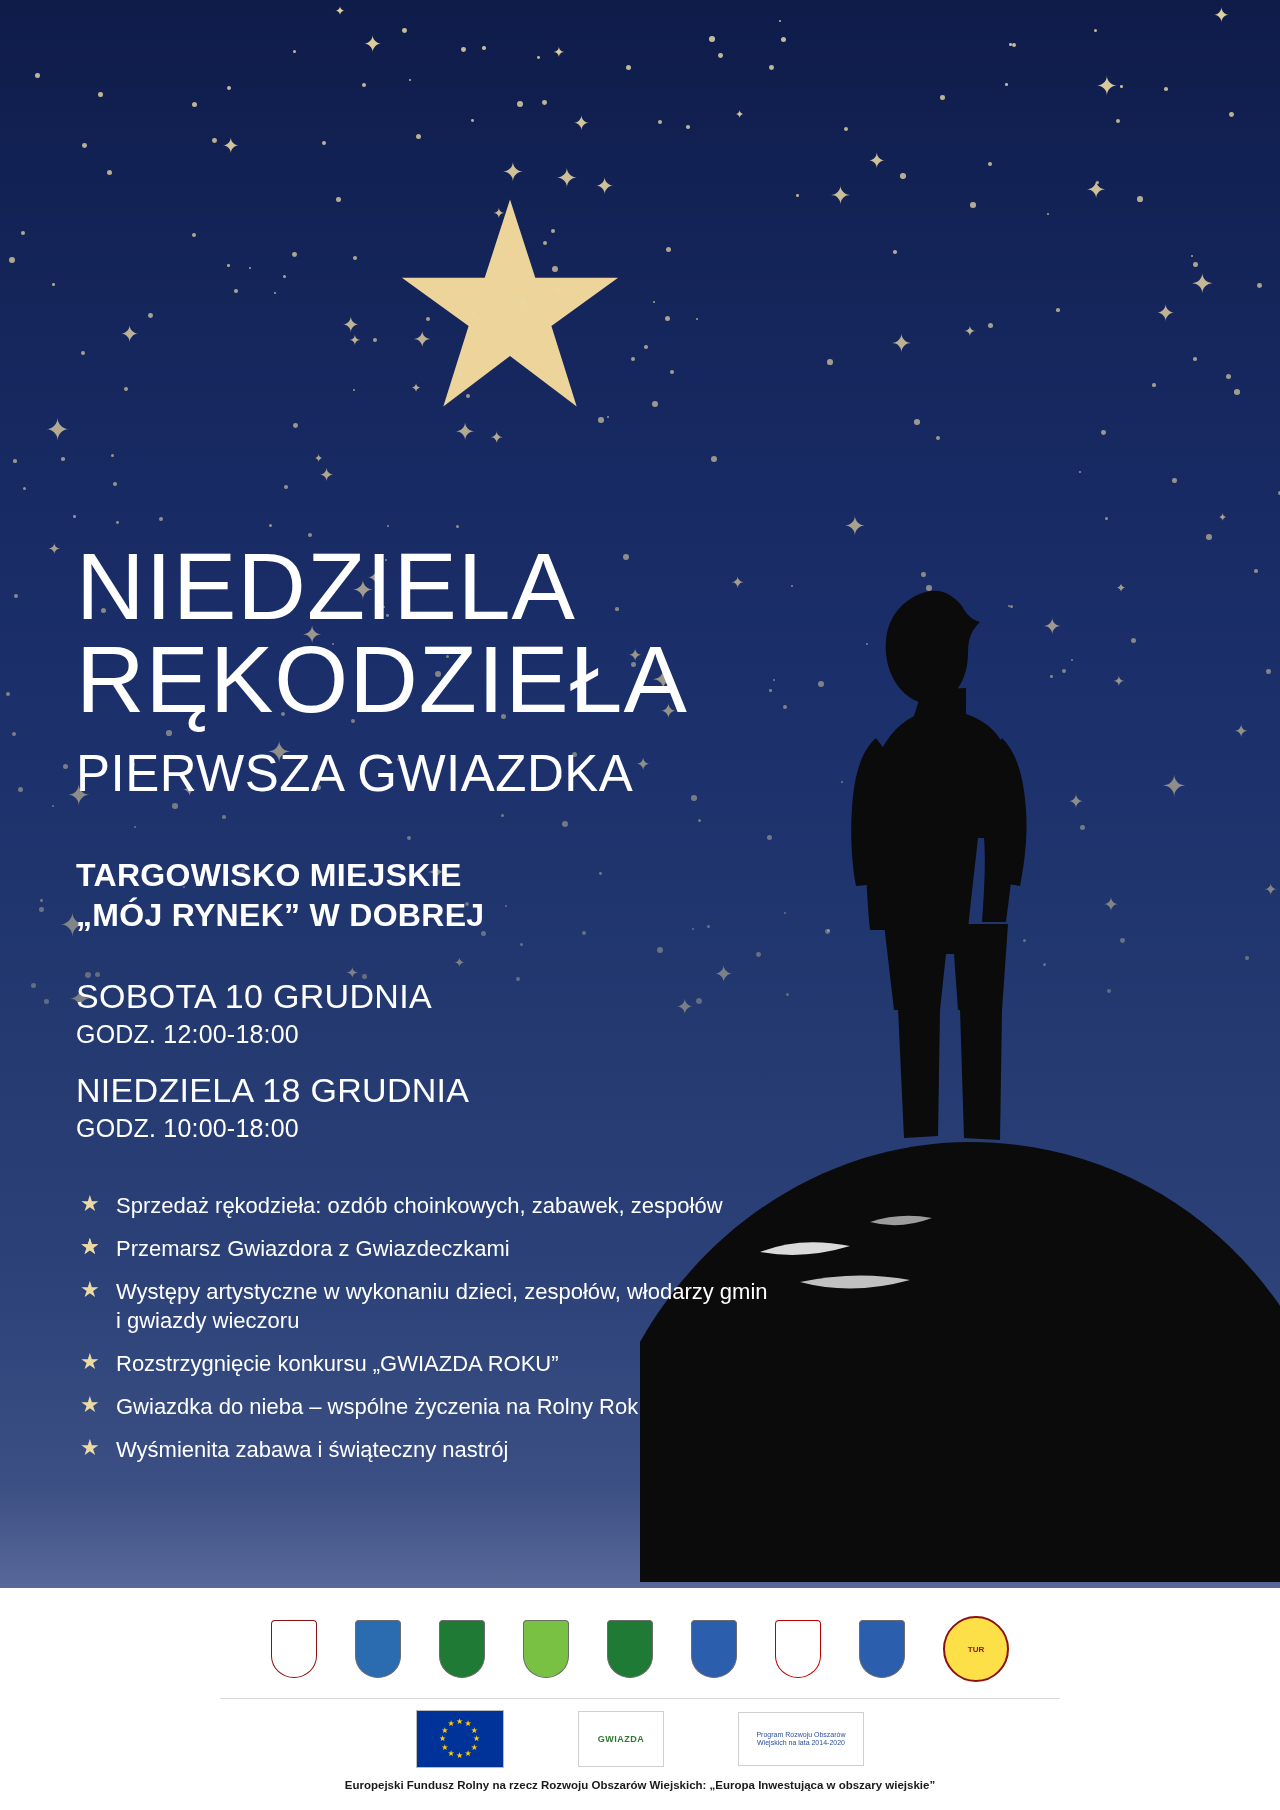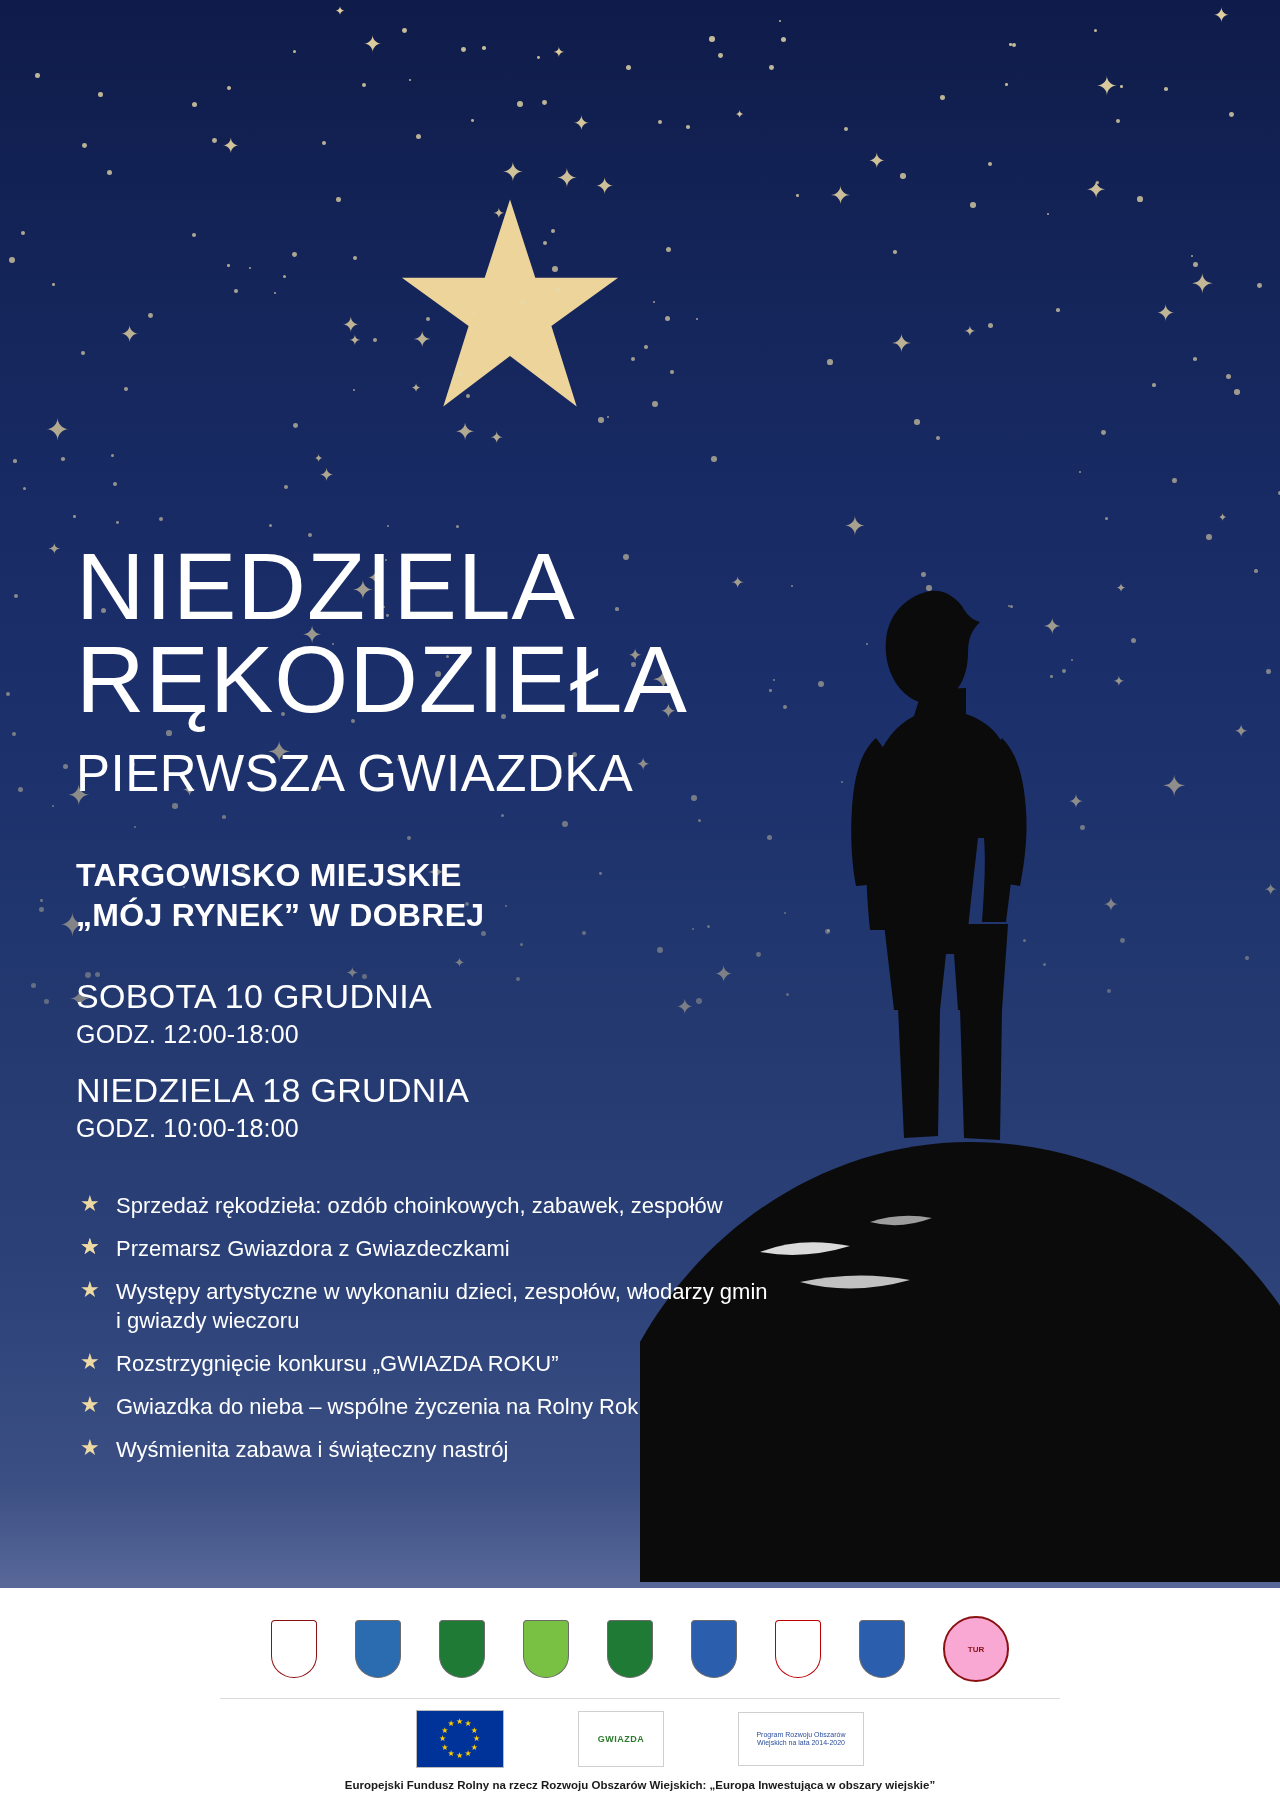--- a/index.html
+++ b/index.html
@@ -168,21 +168,21 @@
   .crest.c3 .shield { background: #79c142; }
   .crest.c4 .shield { background: #1e7a34; }
   .crest.c5 .shield { background: #2b5fae; }
   .crest.c6 .shield { background: #ffffff; border-color:#b00; }
   .crest.c7 .shield { background: #2b5fae; }
   .crest.c8 {
     width: 66px; height: 66px;
   }
   .crest.c8 .shield {
     border-radius: 50%;
-    background: #f9a8d4;
+    background: #fde047;
     border: 2px solid #8a1111;
     font-size: 8px;
     color: #8a1111;
     font-weight: bold;
   }
   .divider {
     width: 840px;
     height: 1px;
     background: #d9d9d9;
     margin: 6px auto 0 auto;

